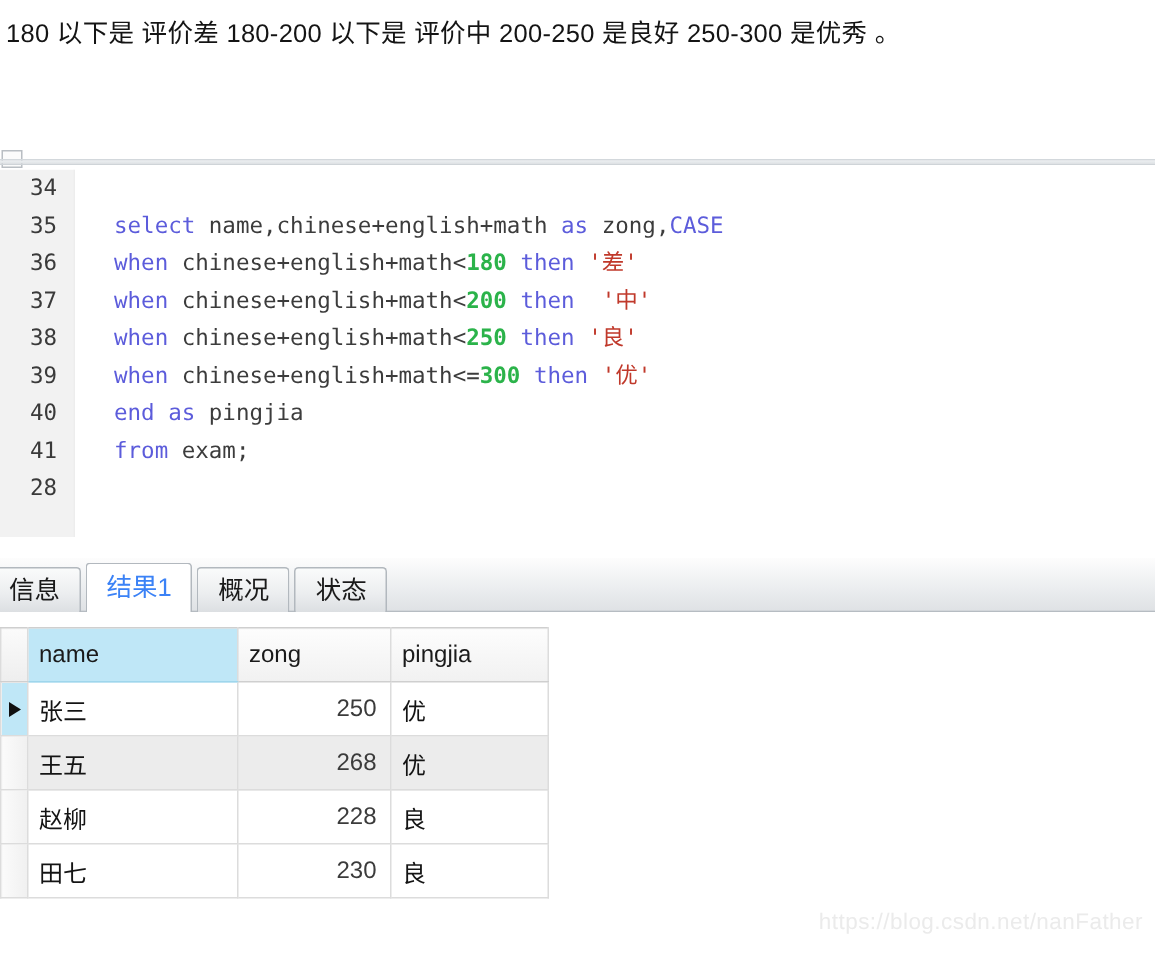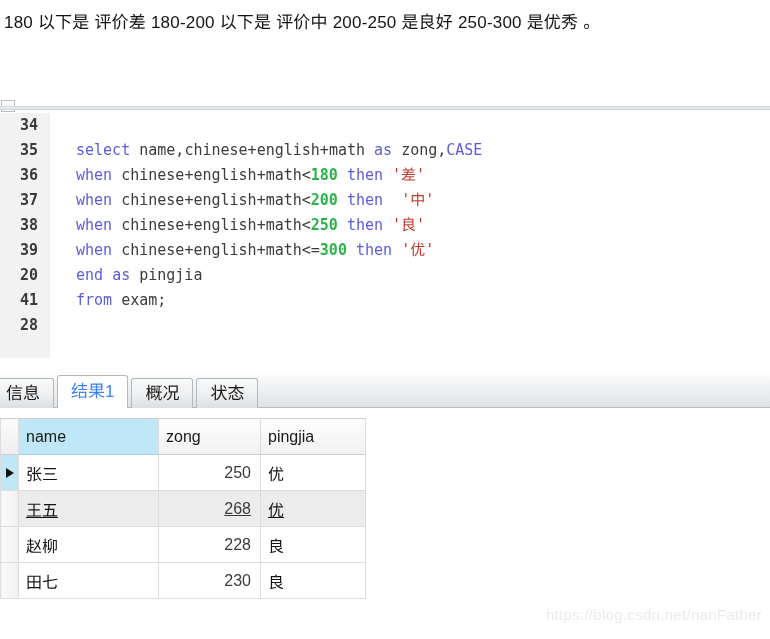--- a/index.html
+++ b/index.html
@@ -100,21 +100,21 @@
     font-size: 15px;
   }
   .ln {
     display: inline-block;
     width: 38px;
     text-align: right;
     padding-right: 28px;
     color: #3a3a3a;
     font-family: "DejaVu Sans Mono", "Liberation Mono", monospace;
     font-size: 15px;
-    font-weight: bold;
+    font-weight: normal;
     box-sizing: content-box;
   }
   .code-text { padding-left: 10px; }
   .kw  { color: #5c5cdb; font-weight: normal; }
   .id  { color: #3c3c3c; }
   .num { color: #2bb34a; font-weight: bold; }
   .str { color: #c0392b; }
   .op  { color: #3c3c3c; }
 
   
@@ -216,21 +216,21 @@
   }
   td.marker.current { background: #bfe7f7; }
   td.marker .tri {
     display: block;
     width: 0; height: 0;
     border-left: 8px solid #101010;
     border-top: 5px solid transparent;
     border-bottom: 5px solid transparent;
     margin: 0 auto;
   }
-  tr.alt td:not(.marker) { background: #ececec; text-decoration: underline; }
+  tr.alt td:not(.marker) { background: #ececec; }
   td.c-name { text-align: left; color: #141414; }
   td.c-zong { text-align: right; color: #3b3b3b; padding-right: 9px; }
   td.c-ping { text-align: left; color: #141414; }
 
   
   .watermark {
     position: absolute;
     right: 8px;
     bottom: 16px;
     font-size: 15px;
@@ -254,21 +254,21 @@
 
 <div class="editor">
   <div class="gutter"></div>
   <div class="code-lines" id="code-lines">
       <div class="code-line"><span class="ln">34</span><span class="code-text"></span></div>
       <div class="code-line"><span class="ln">35</span><span class="code-text"><span class="kw">select</span><span class="op"> </span><span class="id">name</span><span class="op">,</span><span class="id">chinese</span><span class="op">+</span><span class="id">english</span><span class="op">+</span><span class="id">math</span><span class="op"> </span><span class="kw">as</span><span class="op"> </span><span class="id">zong</span><span class="op">,</span><span class="kw">CASE</span></span></div>
       <div class="code-line"><span class="ln">36</span><span class="code-text"><span class="kw">when</span><span class="op"> </span><span class="id">chinese</span><span class="op">+</span><span class="id">english</span><span class="op">+</span><span class="id">math</span><span class="op">&lt;</span><span class="num">180</span><span class="op"> </span><span class="kw">then</span><span class="op"> </span><span class="str">'差'</span></span></div>
       <div class="code-line"><span class="ln">37</span><span class="code-text"><span class="kw">when</span><span class="op"> </span><span class="id">chinese</span><span class="op">+</span><span class="id">english</span><span class="op">+</span><span class="id">math</span><span class="op">&lt;</span><span class="num">200</span><span class="op"> </span><span class="kw">then</span><span class="op">  </span><span class="str">'中'</span></span></div>
       <div class="code-line"><span class="ln">38</span><span class="code-text"><span class="kw">when</span><span class="op"> </span><span class="id">chinese</span><span class="op">+</span><span class="id">english</span><span class="op">+</span><span class="id">math</span><span class="op">&lt;</span><span class="num">250</span><span class="op"> </span><span class="kw">then</span><span class="op"> </span><span class="str">'良'</span></span></div>
       <div class="code-line"><span class="ln">39</span><span class="code-text"><span class="kw">when</span><span class="op"> </span><span class="id">chinese</span><span class="op">+</span><span class="id">english</span><span class="op">+</span><span class="id">math</span><span class="op">&lt;=</span><span class="num">300</span><span class="op"> </span><span class="kw">then</span><span class="op"> </span><span class="str">'优'</span></span></div>
-      <div class="code-line"><span class="ln">20</span><span class="code-text"><span class="kw">end</span><span class="op"> </span><span class="kw">as</span><span class="op"> </span><span class="id">pingjia</span></span></div>
+      <div class="code-line"><span class="ln">40</span><span class="code-text"><span class="kw">end</span><span class="op"> </span><span class="kw">as</span><span class="op"> </span><span class="id">pingjia</span></span></div>
       <div class="code-line"><span class="ln">41</span><span class="code-text"><span class="kw">from</span><span class="op"> </span><span class="id">exam</span><span class="op">;</span></span></div>
       <div class="code-line"><span class="ln">28</span><span class="code-text"></span></div>
     </div>
 </div>
 
 <div class="tabbar">
   <div class="tabs" id="tabs">
       <div class="tab">信息</div>
       <div class="tab active">结果1</div>
       <div class="tab">概况</div>

